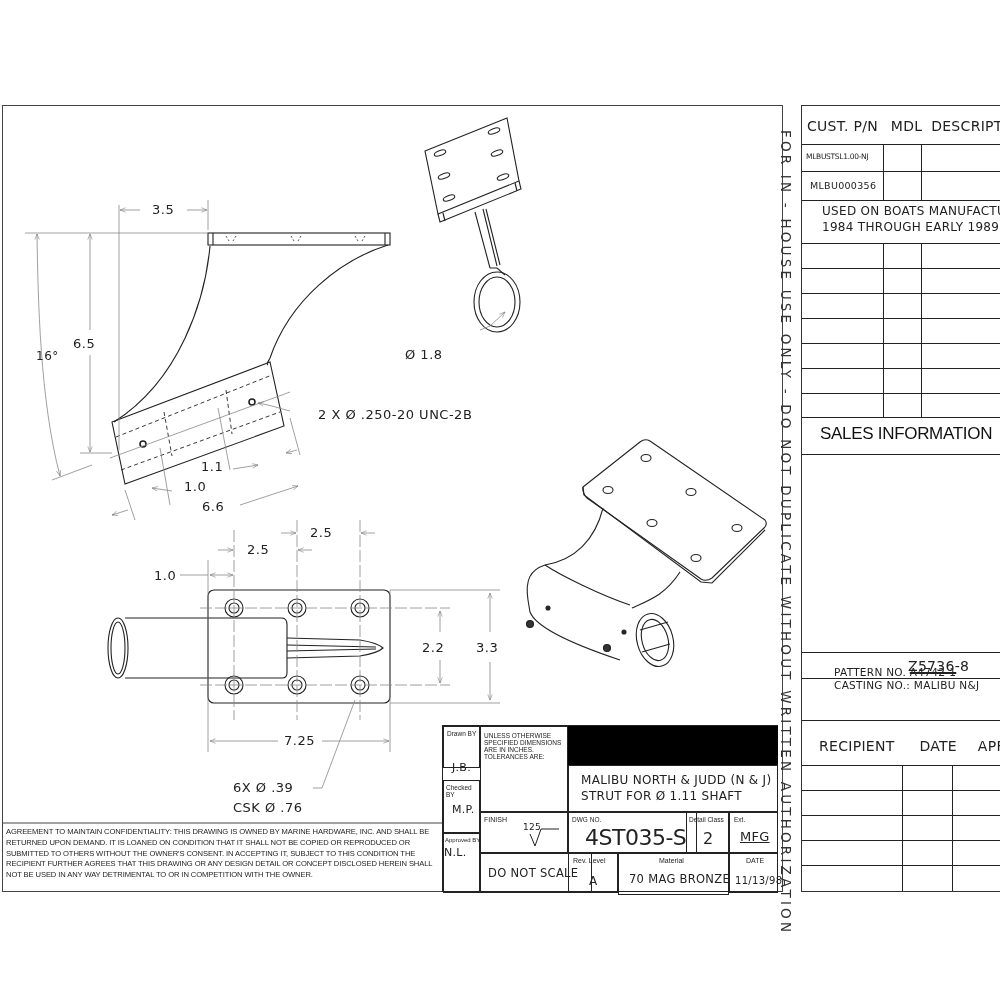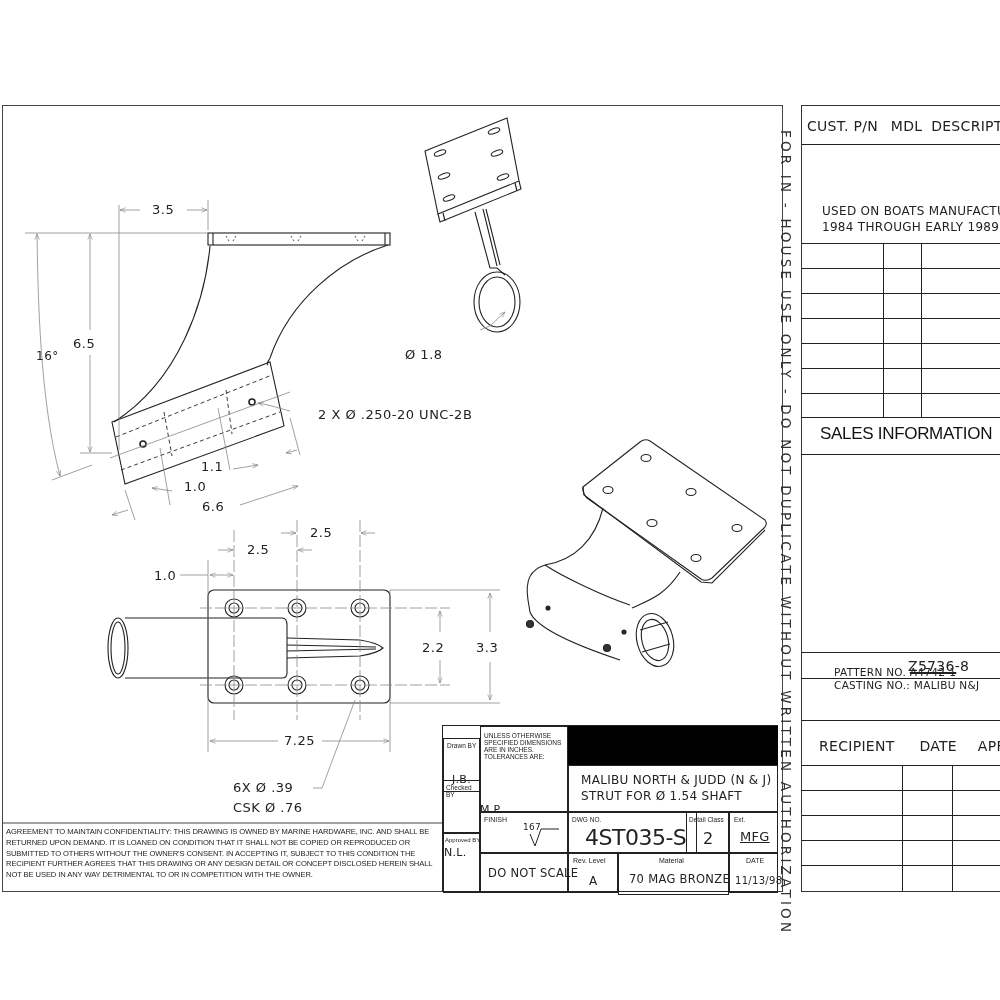--- a/index.html
+++ b/index.html
@@ -179,68 +179,68 @@
     <circle cx="607" cy="648" r="3.5" fill="#333"></circle>
   </g>
 
   <line x1="2" y1="823" x2="442" y2="823" stroke="#444" stroke-width="1.2"></line>
 </svg>
 
 <div class="abs tiny" style="left:6px; top:827px; width:436px; font-size:7.6px; line-height:10.8px; letter-spacing:-0.1px;">AGREEMENT TO MAINTAIN CONFIDENTIALITY: THIS DRAWING IS OWNED BY MARINE HARDWARE, INC. AND SHALL BE RETURNED UPON DEMAND. IT IS LOANED ON CONDITION THAT IT SHALL NOT BE COPIED OR REPRODUCED OR SUBMITTED TO OTHERS WITHOUT THE OWNER'S CONSENT. IN ACCEPTING IT, SUBJECT TO THIS CONDITION THE RECIPIENT FURTHER AGREES THAT THIS DRAWING OR ANY DESIGN DETAIL OR CONCEPT DISCLOSED HEREIN SHALL NOT BE USED IN ANY WAY DETRIMENTAL TO OR IN COMPETITION WITH THE OWNER.</div>
 
 <div class="abs" style="left:442px; top:725px; width:336px; height:167px; border:1px solid #222; box-sizing:border-box;">
 
-  <div class="tb" style="left:0; top:0; width:37px; height:54px;margin-top:12px;">
+  <div class="tb" style="left:0; top:0; width:37px; height:42px;">
     <div class="tiny abs" style="left:3px; top:3px;">Drawn BY</div>
     <div class="cad abs" style="left:8px; top:34px; font-size:11px;">J.B.</div>
   </div>
   <div class="tb" style="left:0; top:54px; width:37px; height:53px;">
     <div class="tiny abs" style="left:2px; top:3px;">Checked BY</div>
-    <div class="cad abs" style="left:8px; top:22px; font-size:11px;margin-left:28px;">M.P.</div>
+    <div class="cad abs" style="left:8px; top:22px; font-size:11px;">M.P.</div>
   </div>
   <div class="tb" style="left:0; top:107px; width:37px; height:60px;">
     <div class="tiny abs" style="left:1px; top:3px; white-space:nowrap; font-size:6px;">Approved BY</div>
     <div class="cad abs" style="left:0; top:12px; font-size:11px;">N.L.</div>
   </div>
 
   <div class="tb" style="left:37px; top:0; width:88px; height:86px;">
     <div class="tiny abs" style="left:3px; top:5px; width:84px;">UNLESS OTHERWISE SPECIFIED DIMENSIONS ARE IN INCHES. TOLERANCES ARE:</div>
   </div>
 
   <div class="abs" style="left:125px; top:0; width:210px; height:39px; background:#000;"></div>
 
   <div class="tb" style="left:125px; top:39px; width:210px; height:47px;">
     <div class="cad abs" style="left:12px; top:6px; font-size:12px; line-height:16px; white-space:nowrap;">
       <div>MALIBU NORTH &amp; JUDD (N &amp; J)</div>
-      <div>STRUT FOR Ø 1.54 SHAFT</div>
+      <div>STRUT FOR Ø 1.11 SHAFT</div>
     </div>
   </div>
 
   <div class="tb" style="left:37px; top:86px; width:88px; height:41px;">
     <div class="tiny abs" style="left:3px; top:3px; font-size:7px;">FINISH</div>
-    <div class="cad abs" style="left:42px; top:9px; font-size:9px;">167</div>
+    <div class="cad abs" style="left:42px; top:9px; font-size:9px;">125</div>
     <svg class="abs" style="left:46px; top:13px;" width="34" height="22">
       <path d="M3,8 L8,20 L14,3 L32,3" fill="none" stroke="#222" stroke-width="1"></path>
     </svg>
   </div>
 
   <div class="tb" style="left:125px; top:86px; width:129px; height:41px;">
     <div class="tiny abs" style="left:3px; top:3px;">DWG NO.</div>
     <div class="cad abs" style="left:16px; top:12px; font-size:22px; letter-spacing:-0.5px;">4ST035-S</div>
   </div>
   <div class="tb" style="left:243px; top:86px; width:43px; height:41px;">
     <div class="tiny abs" style="left:2px; top:3px; white-space:nowrap;">Detail Class</div>
     <div class="cad abs" style="left:16px; top:16px; font-size:16px;">2</div>
   </div>
   <div class="tb" style="left:286px; top:86px; width:49px; height:41px;">
     <div class="tiny abs" style="left:4px; top:3px;">Ext.</div>
     <div class="cad abs" style="left:10px; top:16px; font-size:13px;text-decoration:underline;">MFG</div>
   </div>
 
-  <div class="tb" style="left:37px; top:127px; width:88px; height:40px;">
+  <div class="tb" style="left:37px; top:127px; width:112px; height:40px;">
     <div class="cad abs" style="left:7px; top:12px; font-size:11.5px; white-space:nowrap;">DO NOT SCALE</div>
   </div>
   <div class="tb" style="left:125px; top:127px; width:50px; height:40px;">
     <div class="tiny abs" style="left:4px; top:3px; white-space:nowrap; font-size:7px;">Rev. Level</div>
     <div class="cad abs" style="left:20px; top:20px; font-size:12px;">A</div>
   </div>
   <div class="tb" style="left:175px; top:127px; width:111px; height:42px;">
     <div class="tiny abs" style="left:40px; top:3px; font-size:7px;">Material</div>
     <div class="cad abs" style="left:10px; top:18px; font-size:11.5px; white-space:nowrap;">70 MAG BRONZE</div>
   </div>
@@ -254,20 +254,28 @@
 
 <div class="abs" style="left:801px; top:105px; width:199px; height:787px; border:1.5px solid #333; border-right:none; box-sizing:border-box;">
 
   <div class="cad abs" style="left:5px; top:12px; font-size:14px; white-space:nowrap;">
     <span>CUST. P/N</span>
     <span style="margin-left:8px;">MDL</span>
     <span style="margin-left:4px;">DESCRIPTION</span>
   </div>
   <div class="rt-row" style="top:38px;"></div>
 
+  <div class="abs" style="left:0; top:38px; width:199px; height:56px;">
+    <div class="rt-v" style="left:81px; bottom:0;"></div>
+    <div class="rt-v" style="left:119px; bottom:0;"></div>
+    <div class="rt-row" style="top:27px;"></div>
+    <div class="rt-row" style="top:56px;"></div>
+    <div class="abs cad" style="left:4px; top:8px; font-size:7.5px; letter-spacing:-0.3px;">MLBUSTSL1.00-NJ</div>
+    <div class="abs cad" style="left:8px; top:36px; font-size:9.5px;">MLBU000356</div>
+  </div>
 
   <div class="abs cad" style="left:20px; top:97px; font-size:12px; line-height:16px; white-space:nowrap;">
     <div>USED ON BOATS MANUFACTURED</div>
     <div>1984 THROUGH EARLY 1989</div>
   </div>
 
   <div class="abs" style="left:0; top:137px; width:199px; height:175px;">
     <div class="rt-row" style="top:0;"></div>
     <div class="rt-row" style="top:25px;"></div>
     <div class="rt-row" style="top:50px;"></div>

